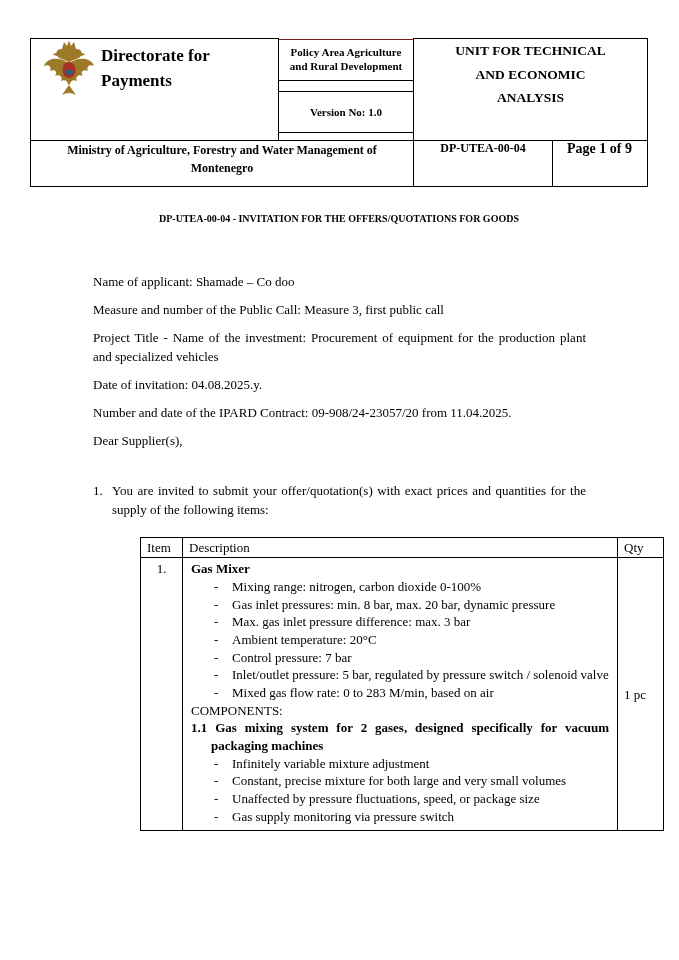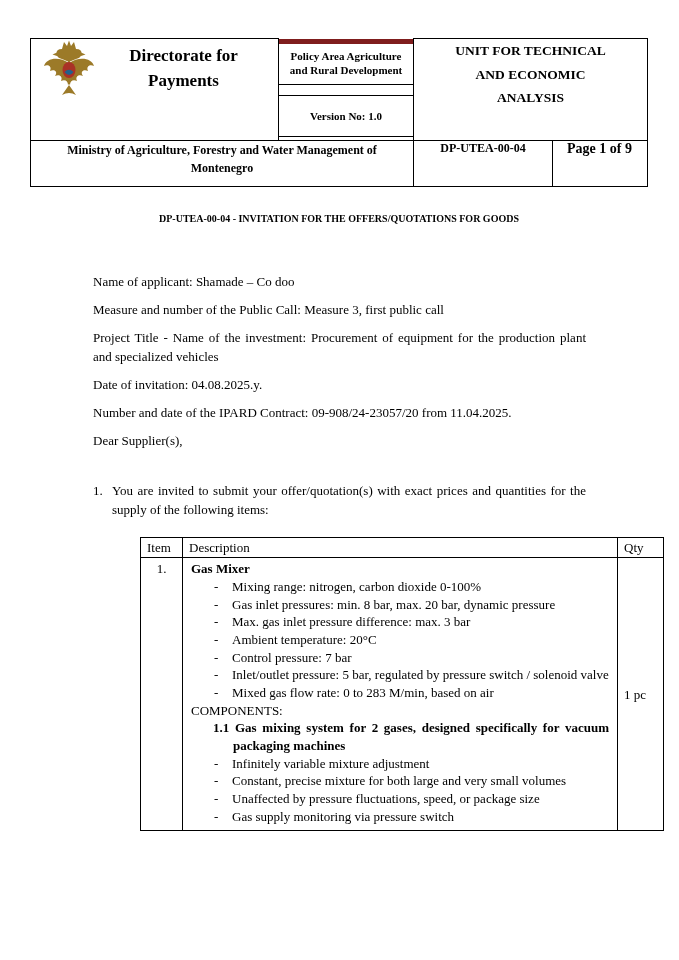--- a/index.html
+++ b/index.html
@@ -10,24 +10,24 @@
   
   table.hdr { border-collapse:collapse; width:618px; table-layout:fixed; }
   table.hdr td { vertical-align:top; }
   td.bordered { border:1px solid #000; }
   tr.r1 td { height:102px; }
   tr.r2 td { height:46px; }
 
   td.logo-cell { vertical-align:middle; }
   .logo-wrap { display:flex; align-items:center; padding:0 6px 0 10px; gap:4px; }
   .emblem { flex:0 0 56px; display:flex; justify-content:center; }
-  .org-name { flex:1; text-align:center; font-weight:bold; font-size:17px; line-height:1.5; padding-right:6px; }
+  .org-name { flex:1; font-weight:bold; font-size:17px; line-height:1.5; padding-right:6px; }
 
   td.mid-cell { border:none; }
-  .policy-box { border-top:5px solid #7f1d1d; border-bottom:1px solid #000; font-weight:bold; font-size:11px; text-align:center; line-height:1.35; padding:5px 10px 6px; }
+  .policy-box { border-top:1px solid #7f1d1d; border-bottom:1px solid #000; font-weight:bold; font-size:11px; text-align:center; line-height:1.35; padding:5px 10px 6px; }
   .version-box { margin-top:10px; border-top:1px solid #000; border-bottom:1px solid #000; font-weight:bold; font-size:11px; text-align:center; padding:14px 2px; }
 
   td.unit-cell { text-align:center; vertical-align:middle; font-weight:bold; font-size:13.5px; line-height:1.75; padding:0 30px; }
 
   td.ministry-cell { text-align:center; vertical-align:middle; font-weight:bold; font-size:12px; line-height:1.5; padding:0 22px; }
   td.code-cell { text-align:center; vertical-align:middle; font-weight:bold; font-size:12px; }
   td.pageinfo-cell { vertical-align:middle; font-weight:bold; font-size:14px; padding-left:14px; }
 
   
   .doc-title { width:500px; margin:24px auto 0; text-align:center; font-size:10px; font-weight:bold; line-height:1.6; }
@@ -46,21 +46,21 @@
   table.items th { font-weight:normal; text-align:left; padding:1px 6px; }
   th.item-h { text-align:center; padding:1px 2px; }
   td.item-no { text-align:center; vertical-align:top; padding-top:2px; }
   td.qty { vertical-align:middle; padding-left:6px; }
   td.desc { padding:2px 8px 5px 8px; vertical-align:top; }
 
   .prod-title { font-weight:bold; }
   ul.dash { list-style:none; margin-left:21px; }
   ul.dash li { position:relative; padding-left:20px; text-align:justify; }
   ul.dash li::before { content:"-"; position:absolute; left:2px; }
-  .comp-title { font-weight:bold; padding-left:20px; text-indent:-20px; text-align:justify;margin-left:22px; }
+  .comp-title { font-weight:bold; padding-left:20px; text-indent:-20px; text-align:justify; }
 </style>
 </head>
 <body>
 
 <div class="page">
 
   <table class="hdr">
     <colgroup>
       <col style="width:248px">
         <col style="width:135px">

